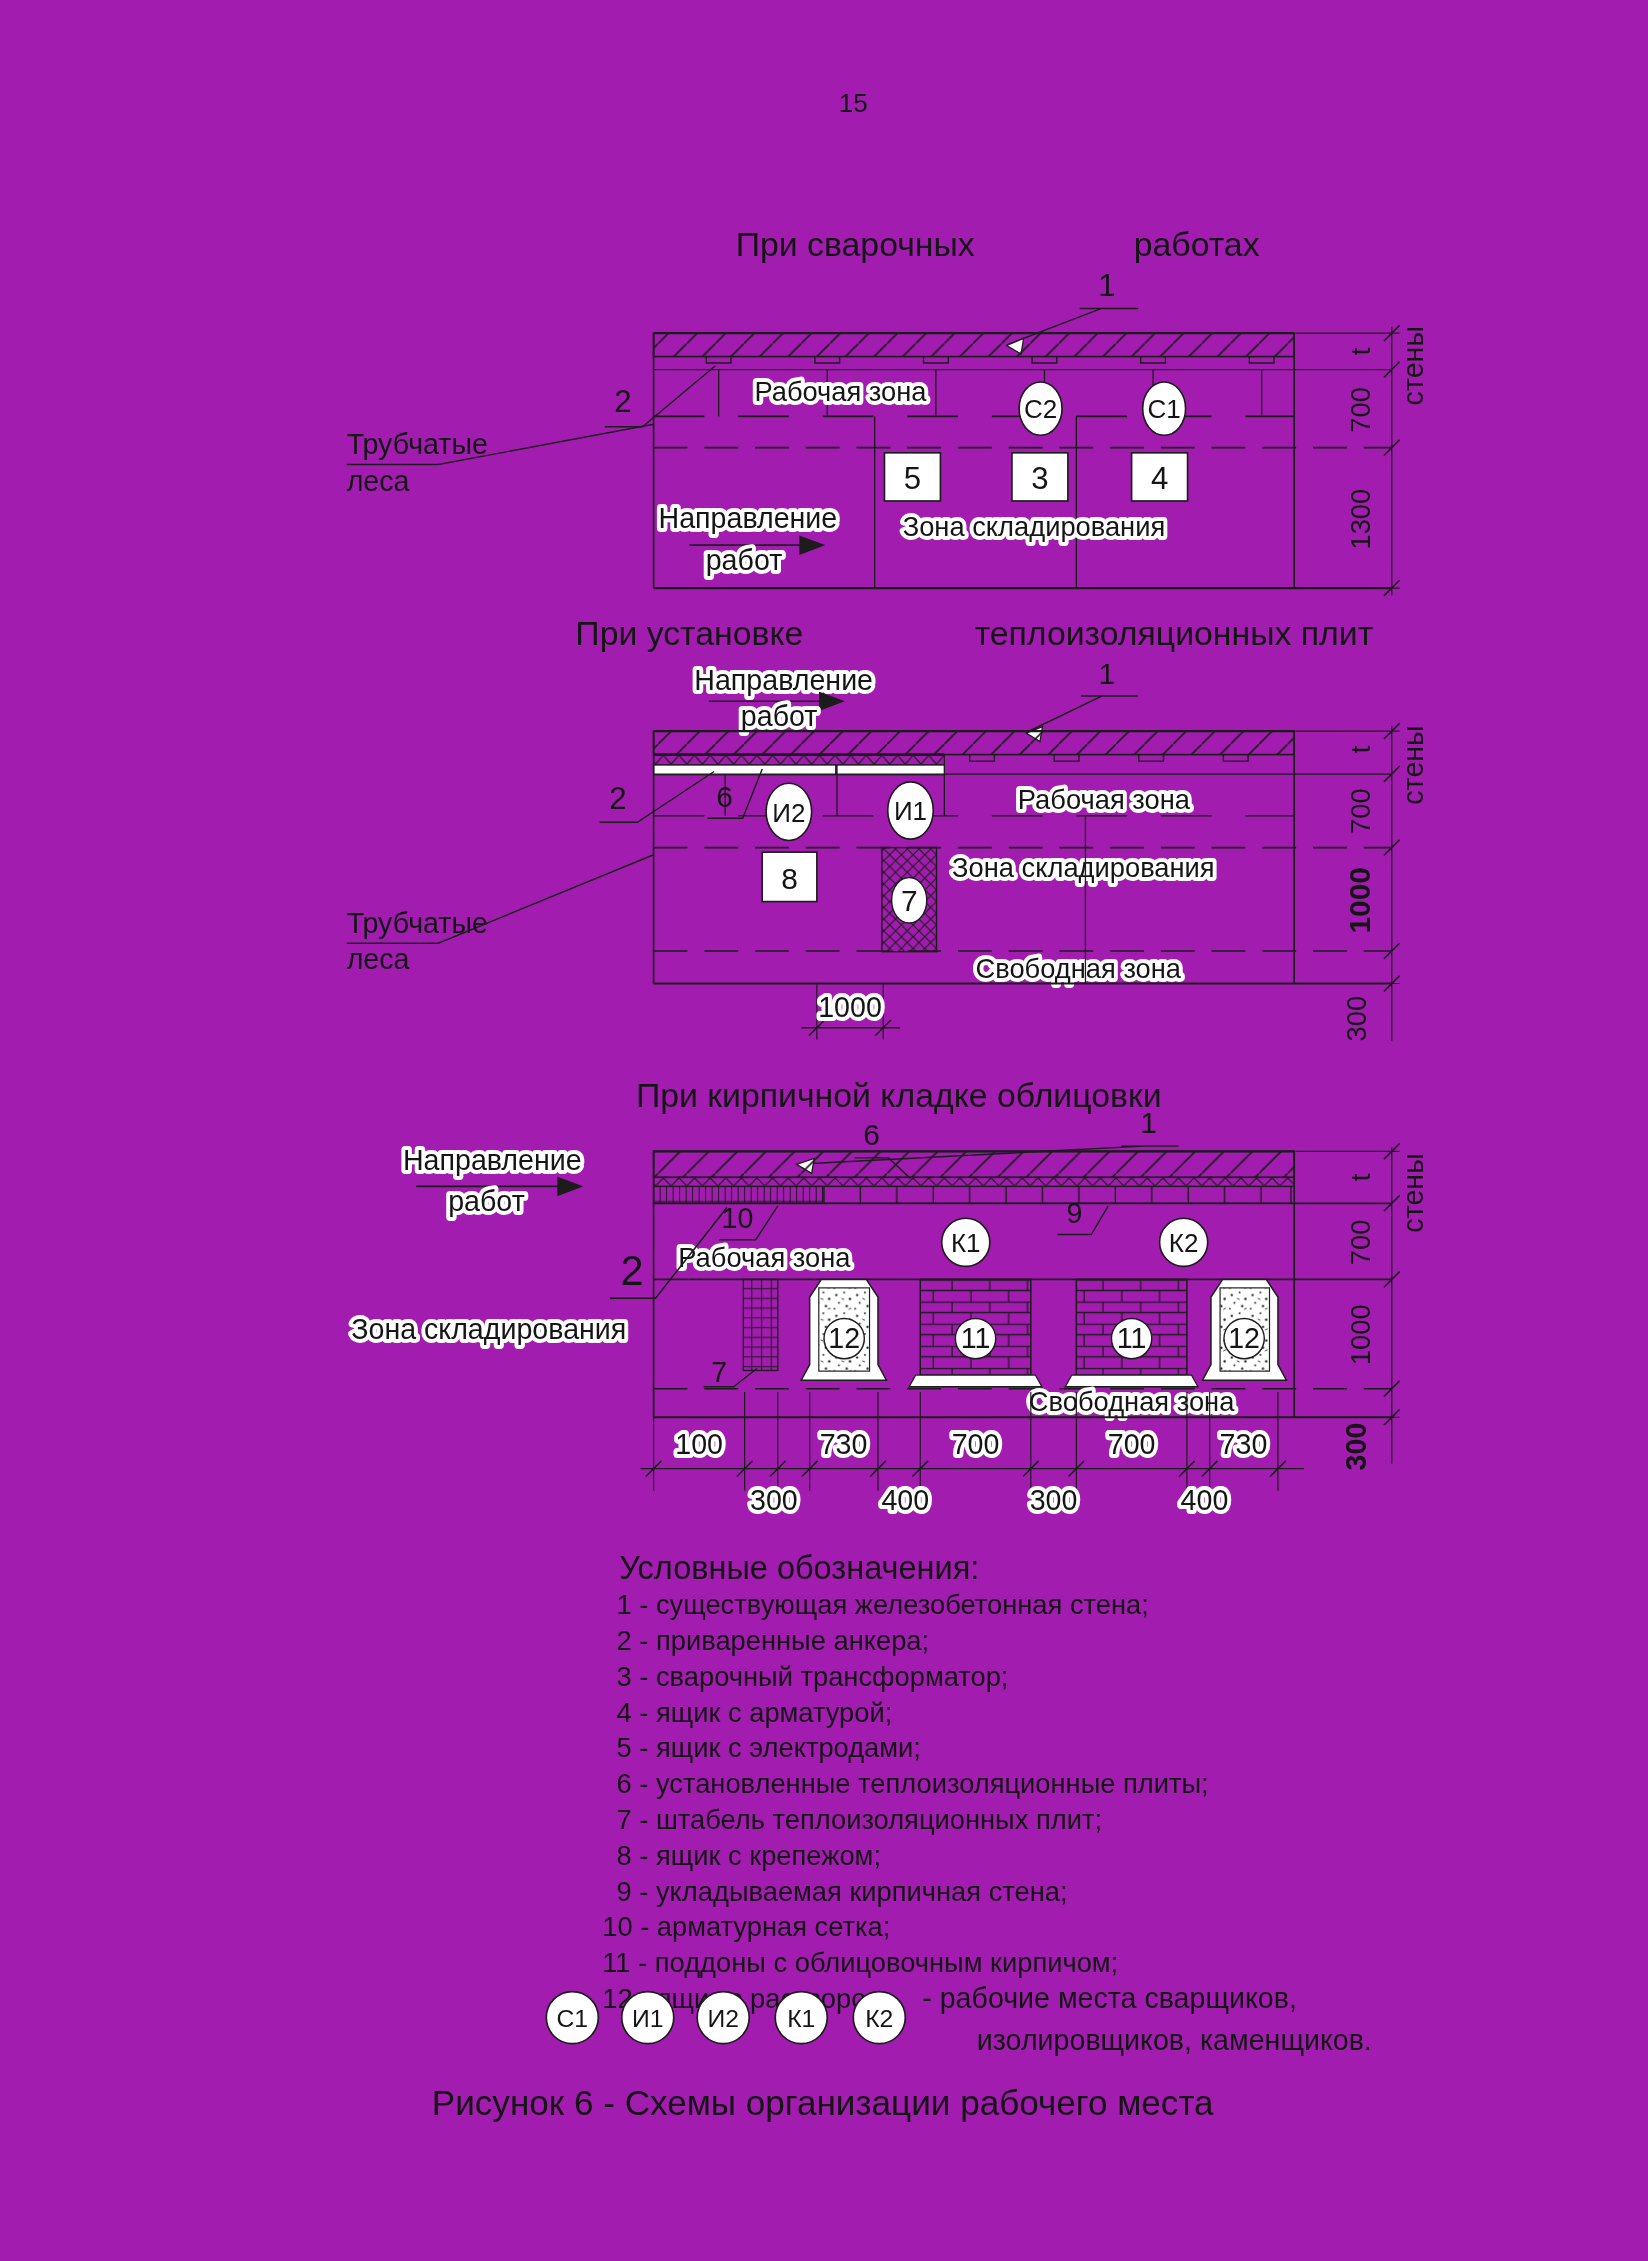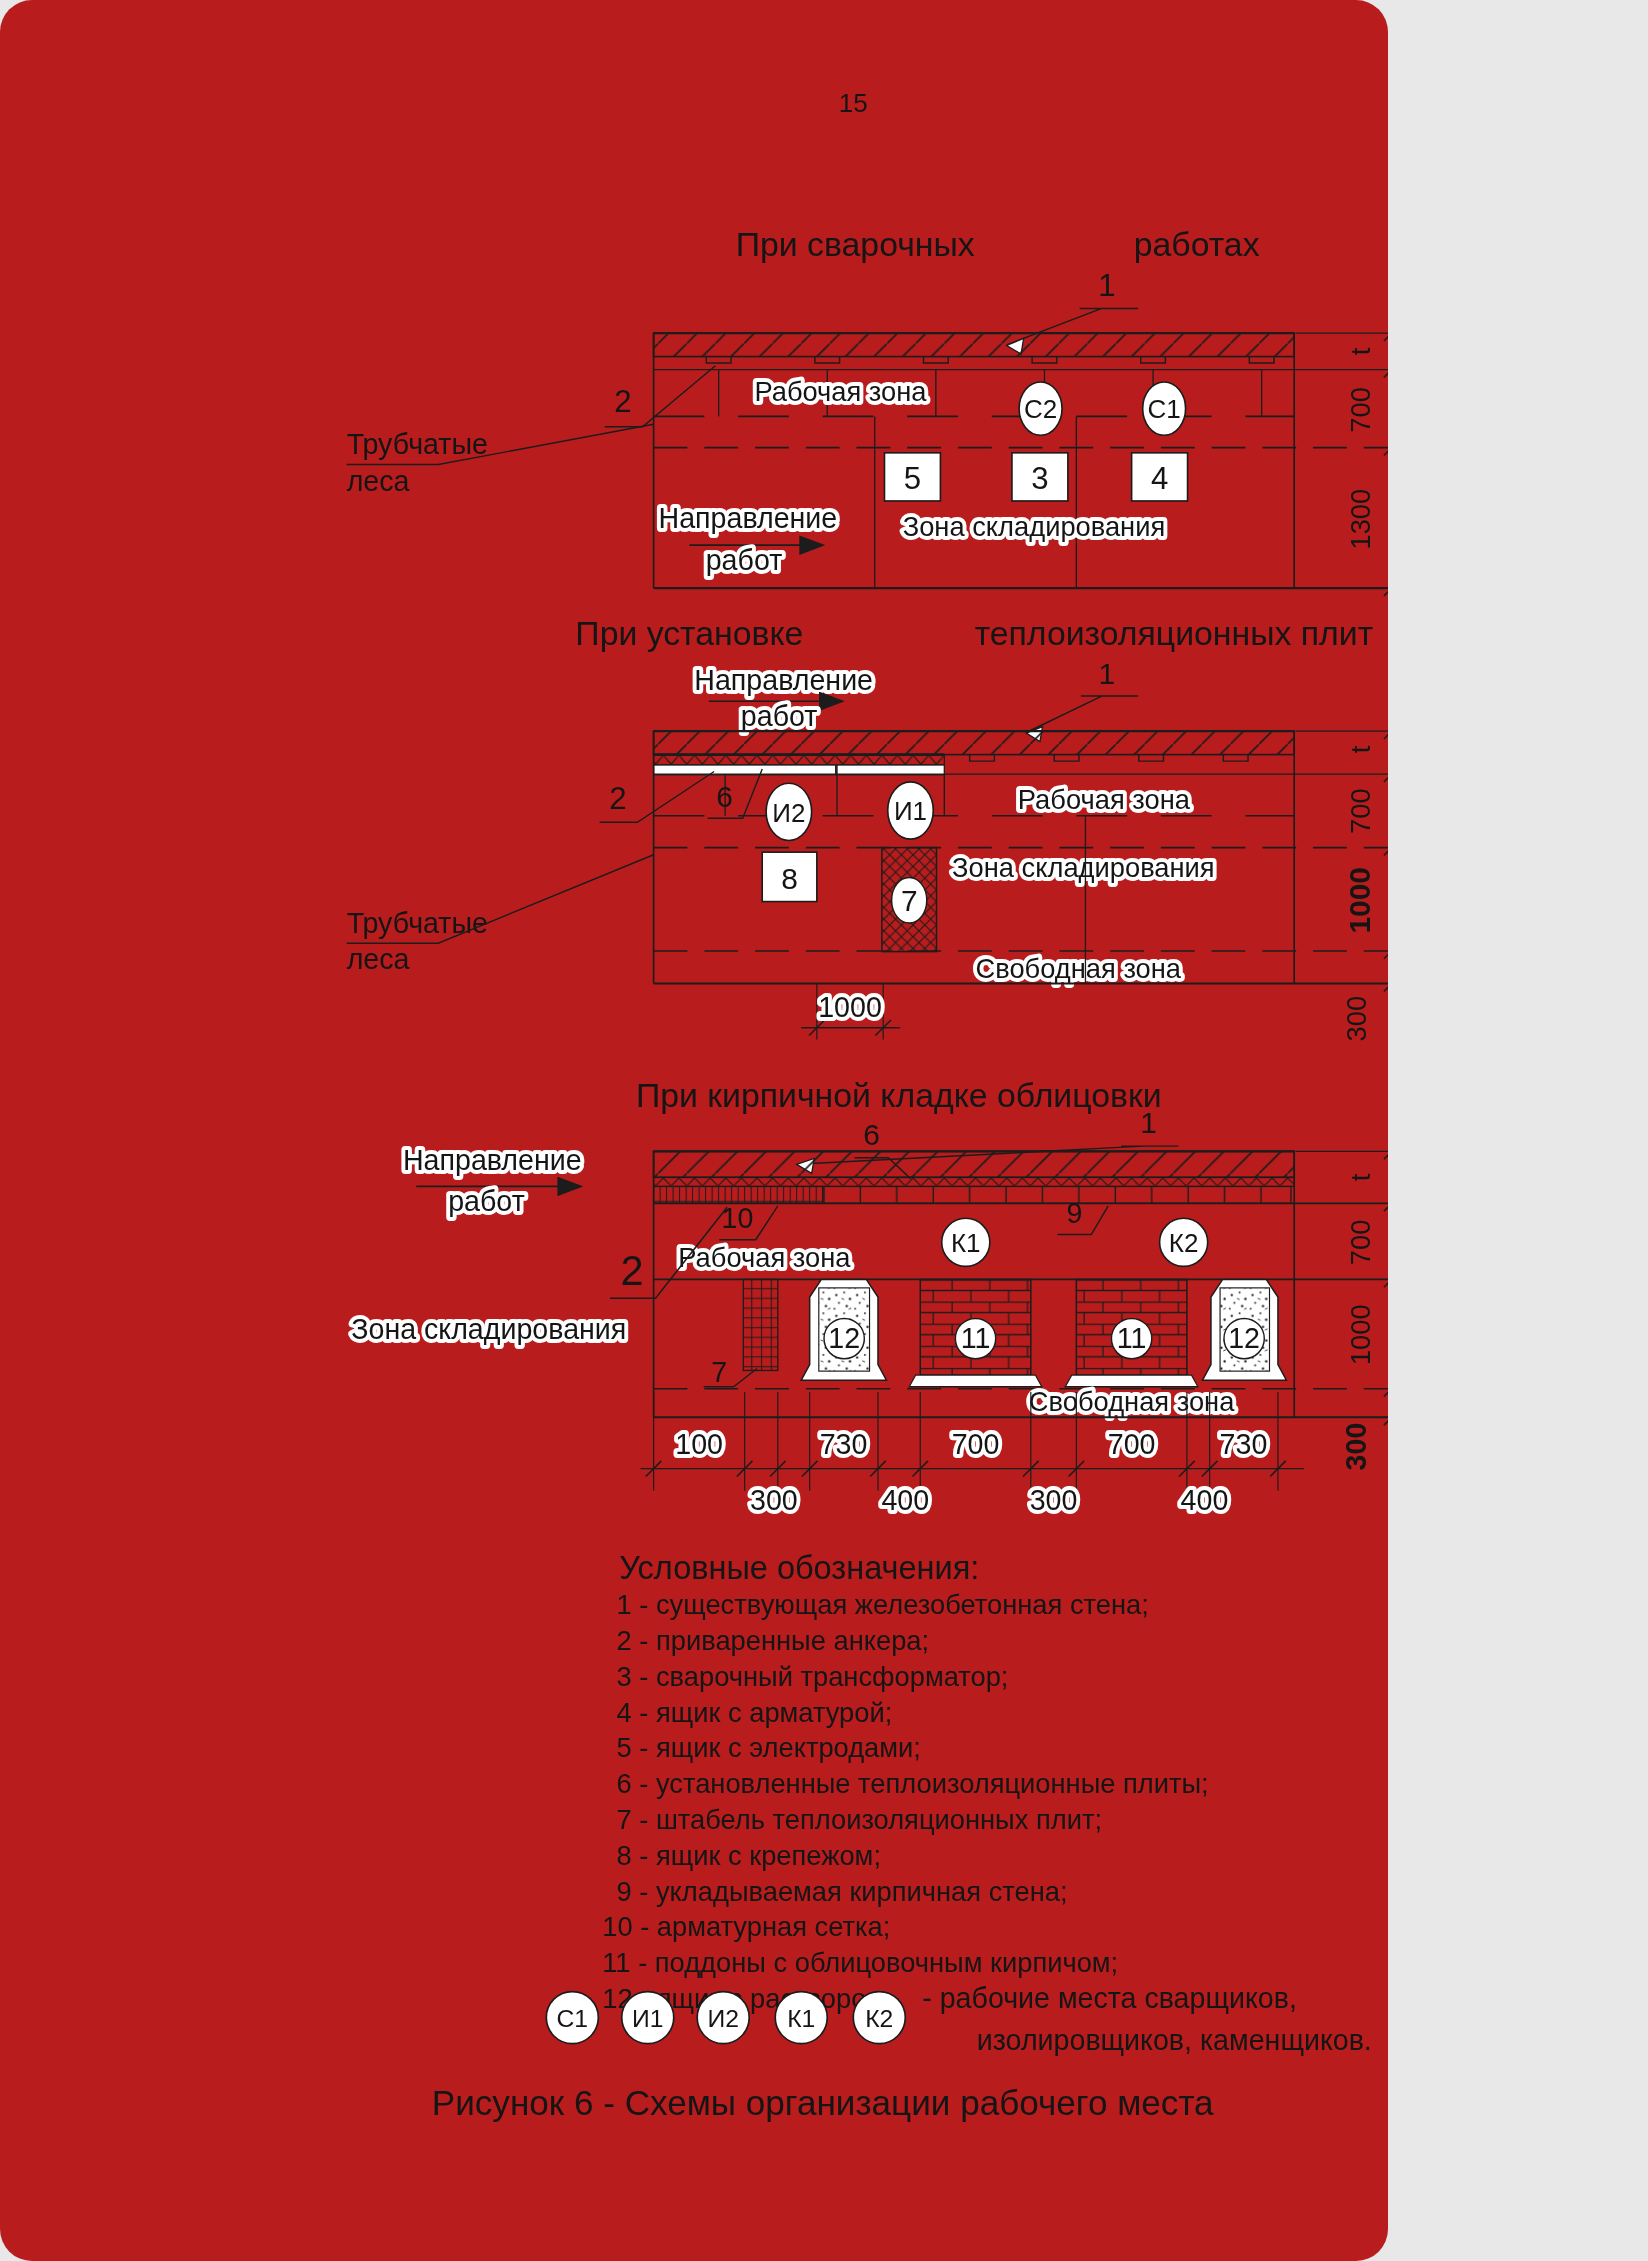--- a/index.html
+++ b/index.html
@@ -1,17 +1,17 @@
 <!DOCTYPE html>
 <html style="font-size:10.4px"><head>
 <meta charset="utf-8">
 <style>
   html,body{margin:0;padding:0;background:#e8e8e8;}
-  .page{position:relative;width:1388px;height:2261px;background:#b91c1c;overflow:hidden;
-        font-family:"Liberation Sans","DejaVu Sans",sans-serif;border-radius:32px;}
+  .page{position:relative;width:1648px;height:2261px;background:#a21caf;overflow:hidden;
+        font-family:"Liberation Sans","DejaVu Sans",sans-serif;}
   svg{position:absolute;left:0;top:0;}
   svg text{fill:#151515;font-family:"Liberation Sans","DejaVu Sans",sans-serif;}
   .t38{font-size:38px}.t40{font-size:40px}.t42{font-size:42px}.t44{font-size:44px}
   .t46{font-size:46px}.t48{font-size:48px}.t52{font-size:52px}.t54{font-size:54px}
   .t64{font-size:64px}
   .mid{text-anchor:middle}
   .bold{font-weight:bold}
   .halo{paint-order:stroke;stroke:#ffffff;stroke-width:12px;stroke-linejoin:round}
   .ln{stroke:#1c1c1c;fill:none}
 </style>

